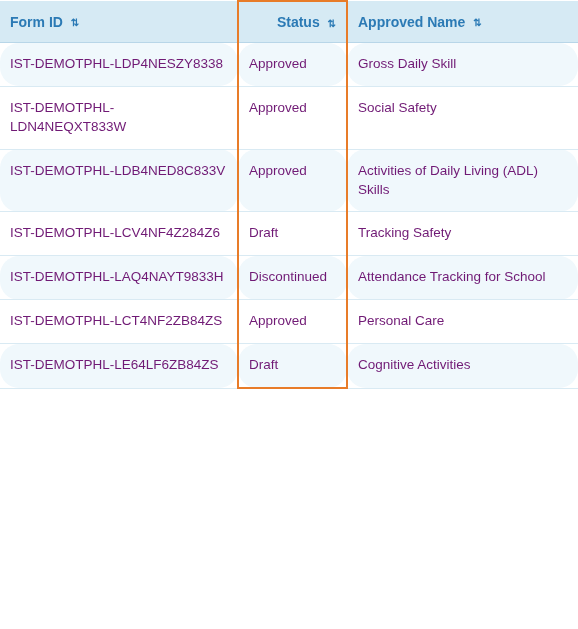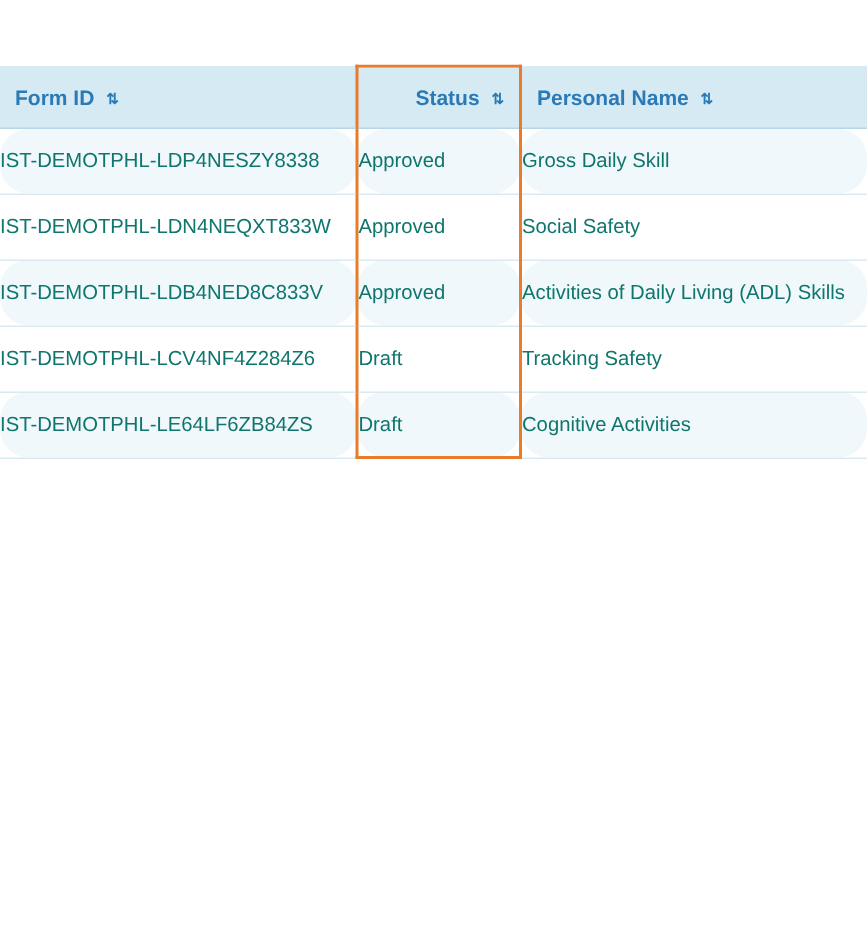--- a/index.html
+++ b/index.html
@@ -12,21 +12,20 @@
       font-family: Arial, sans-serif;
       font-size: 14px;
       background: #fff;
       width: 578px;
       min-height: 629px;
     }
 
     .table-wrapper {
       width: 578px;
       overflow: hidden;
-      margin-top: 43px;
     }
 
     table {
       width: 100%;
       border-collapse: collapse;
       table-layout: fixed;
     }
 
     col.col-formid { width: 238px; }
     col.col-status { width: 109px; }
@@ -60,23 +59,23 @@
 
     tbody tr:nth-child(odd) {
       background-color: #f0f8fc;
     }
 
     tbody tr:nth-child(even) {
       background-color: #ffffff;
     }
 
     tbody td {
-      padding: 12px 0;
+      padding: 12px 10px;
       vertical-align: top;
-      color: #0f766e;
+      color: #701a75;
       font-size: 13.5px;
       line-height: 1.4;
       border-radius: 19px;
     }
 
     
     .col-status-cell {
       border-left: 2.5px solid #e87c29;
       border-right: 2.5px solid #e87c29;
     }
@@ -106,21 +105,21 @@
       <tr>
         <th>
           <span>Form ID</span>
           <span class="sort-icon">⇅</span>
         </th>
         <th class="col-status-header">
           <span>Status</span>
           <span class="sort-icon">⇅</span>
         </th>
         <th>
-          <span>Personal Name</span>
+          <span>Approved Name</span>
           <span class="sort-icon">⇅</span>
         </th>
       </tr>
     </thead>
     <tbody id="table-body">
     <tr>
           <td>IST-DEMOTPHL-LDP4NESZY8338</td>
           <td class="col-status-cell">Approved</td>
           <td>Gross Daily Skill</td>
         </tr>
@@ -133,19 +132,29 @@
           <td>IST-DEMOTPHL-LDB4NED8C833V</td>
           <td class="col-status-cell">Approved</td>
           <td>Activities of Daily Living (ADL) Skills</td>
         </tr>
         <tr>
           <td>IST-DEMOTPHL-LCV4NF4Z284Z6</td>
           <td class="col-status-cell">Draft</td>
           <td>Tracking Safety</td>
         </tr>
         <tr>
+          <td>IST-DEMOTPHL-LAQ4NAYT9833H</td>
+          <td class="col-status-cell">Discontinued</td>
+          <td>Attendance Tracking for School</td>
+        </tr>
+        <tr>
+          <td>IST-DEMOTPHL-LCT4NF2ZB84ZS</td>
+          <td class="col-status-cell">Approved</td>
+          <td>Personal Care</td>
+        </tr>
+        <tr>
           <td>IST-DEMOTPHL-LE64LF6ZB84ZS</td>
           <td class="col-status-cell">Draft</td>
           <td>Cognitive Activities</td>
         </tr>
       </tbody>
   </table>
 </div>
 
 </body></html>

